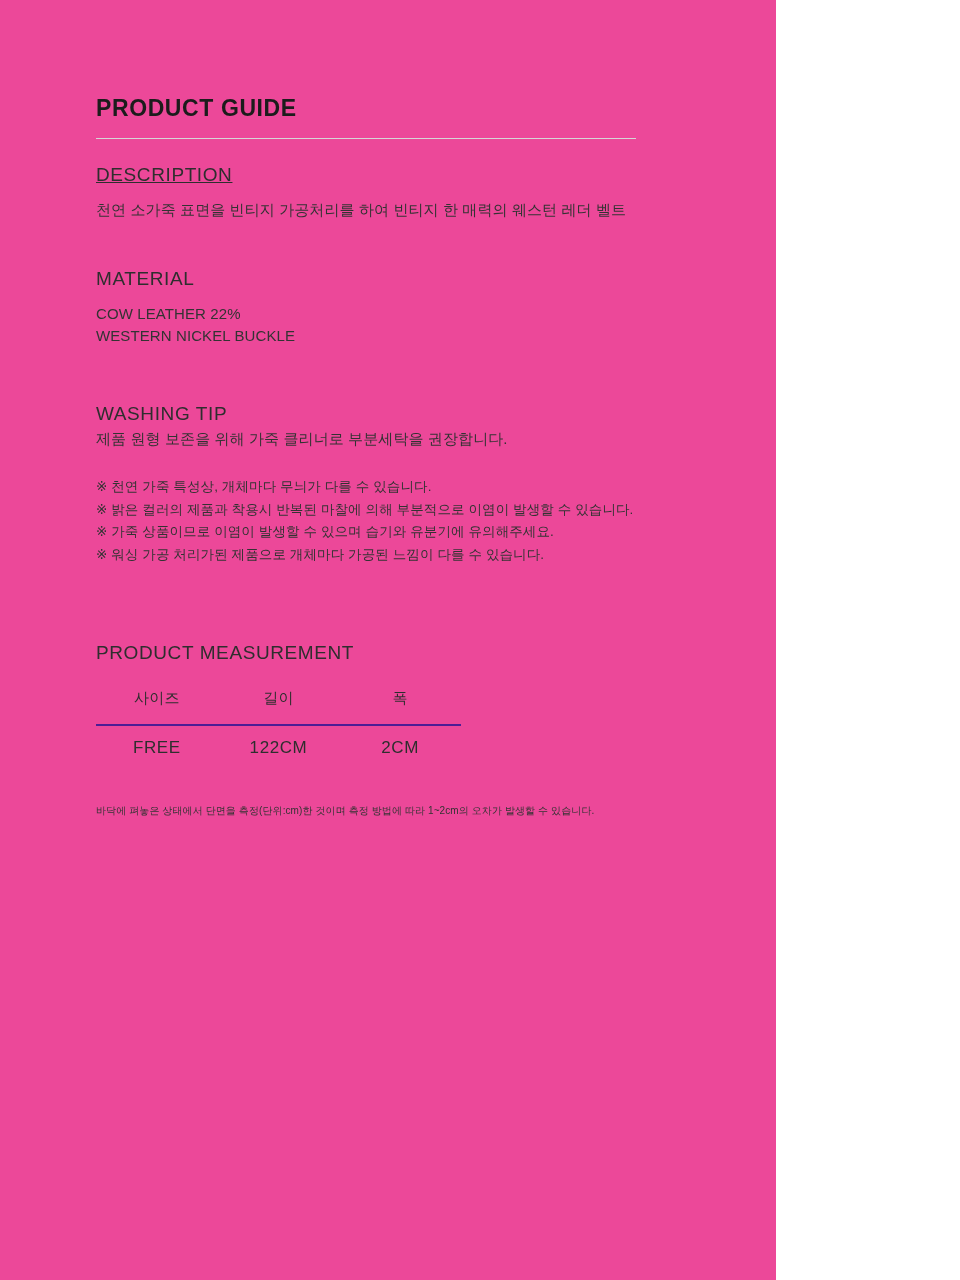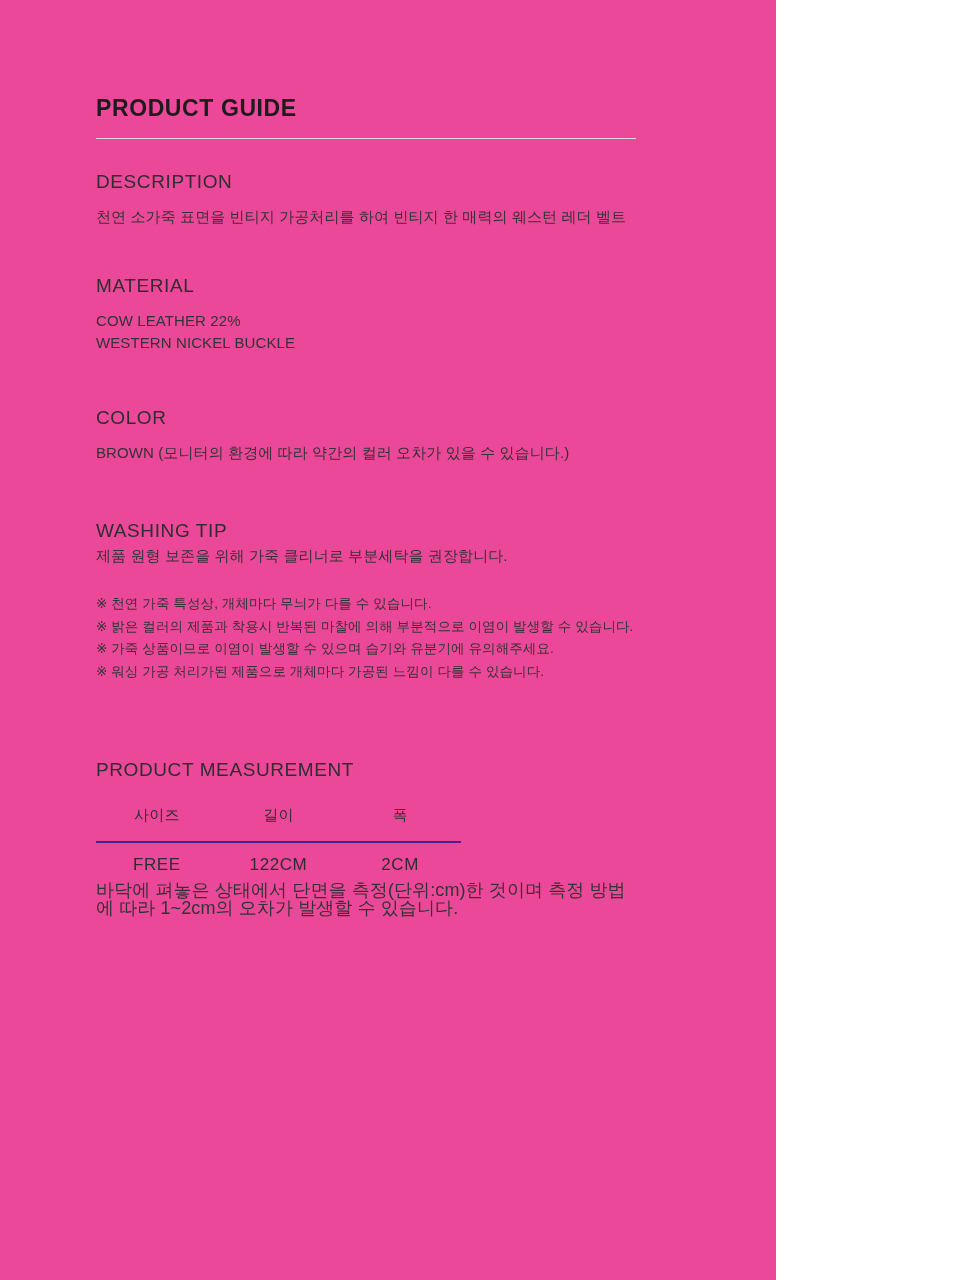--- a/index.html
+++ b/index.html
@@ -37,21 +37,21 @@
     letter-spacing: 0.6px;
     color: #2e2e2e;
   }
   .body-text {
     font-size: 15px;
     line-height: 22px;
     font-weight: 400;
     color: #333333;
     letter-spacing: 0.1px;
   }
-  .sec-description .section-heading { margin-top: 31px; }
+  .sec-description .section-heading { margin-top: 24px; text-decoration: underline; }
   .sec-description .body-text { margin-top: 12px; }
   .sec-material .section-heading { margin-top: 46px; }
   .sec-material .body-text { margin-top: 12px; }
   .sec-color .section-heading { margin-top: 52px; }
   .sec-color .body-text { margin-top: 12px; }
   .sec-washing .section-heading { margin-top: 55px; }
   .sec-washing .body-text { margin-top: 2px; }
   .notes-list {
     margin-top: 26px;
     list-style: none;
@@ -80,21 +80,22 @@
   }
   .measure-table td {
     font-size: 17px;
     font-weight: 400;
     color: #2e2e2e;
     text-align: center;
     padding: 12px 0 6px 0;
     letter-spacing: 0.6px;
   }
   .footnote {
-    font-size: 18px;
+    margin-top: 38px;
+    font-size: 10px;
     line-height: 18px;
     color: #333333;
     letter-spacing: 0.1px;
   }
 </style>
 </head>
 <body>
 
 <div class="page">
   <div class="content">
@@ -109,24 +110,20 @@
     </section>
 
     <section class="sec-material">
       <h2 class="section-heading">MATERIAL</h2>
       <p class="body-text">
         <span>COW LEATHER 22%</span><br>
         <span>WESTERN NICKEL BUCKLE</span>
       </p>
     </section>
 
-    <section class="sec-color">
-      <h2 class="section-heading">COLOR</h2>
-      <p class="body-text">BROWN (모니터의 환경에 따라 약간의 컬러 오차가 있을 수 있습니다.)</p>
-    </section>
 
     <section class="sec-washing">
       <h2 class="section-heading">WASHING TIP</h2>
       <p class="body-text">제품 원형 보존을 위해 가죽 클리너로 부분세탁을 권장합니다.</p>
       <ul class="notes-list">
         <li>※ 천연 가죽 특성상, 개체마다 무늬가 다를 수 있습니다.</li>
         <li>※ 밝은 컬러의 제품과 착용시 반복된 마찰에 의해 부분적으로 이염이 발생할 수 있습니다.</li>
         <li>※ 가죽 상품이므로 이염이 발생할 수 있으며 습기와 유분기에 유의해주세요.</li>
         <li>※ 워싱 가공 처리가된 제품으로 개체마다 가공된 느낌이 다를 수 있습니다.</li>
       </ul>

